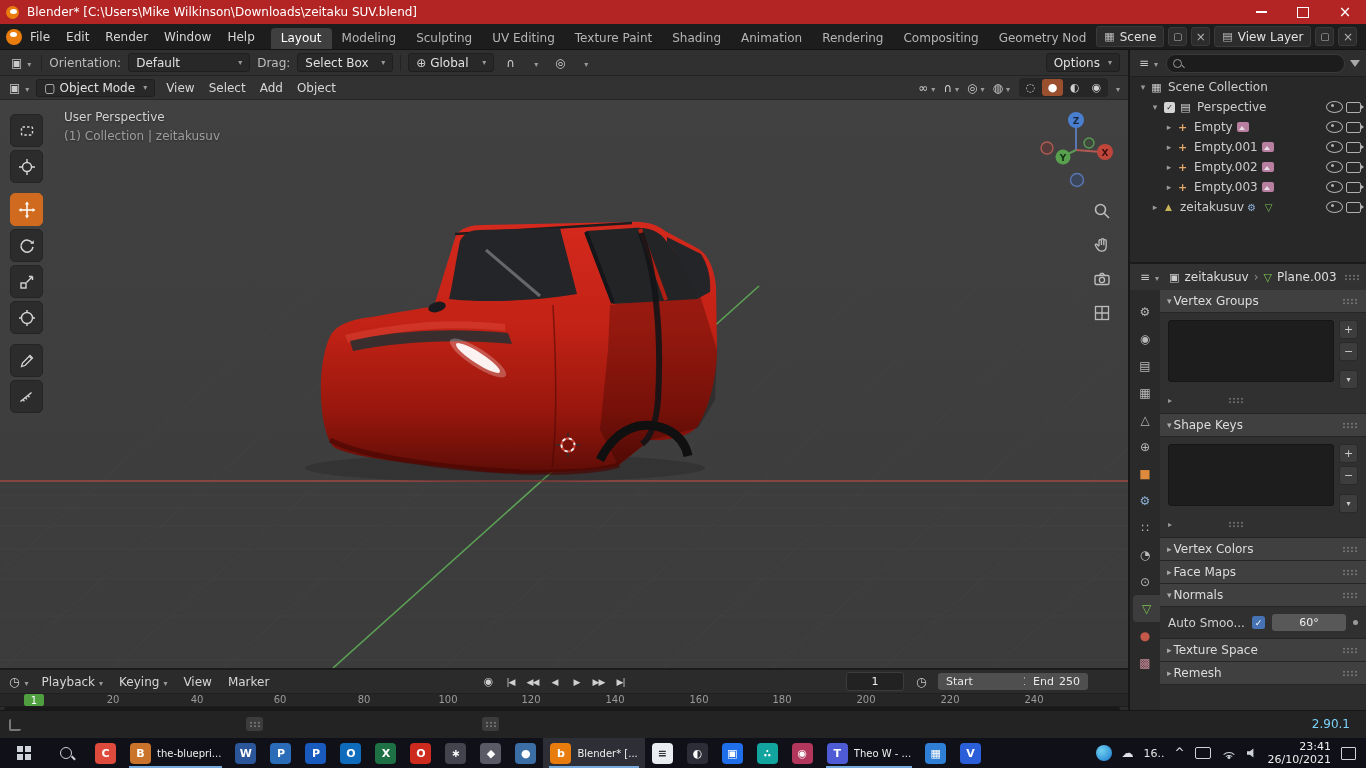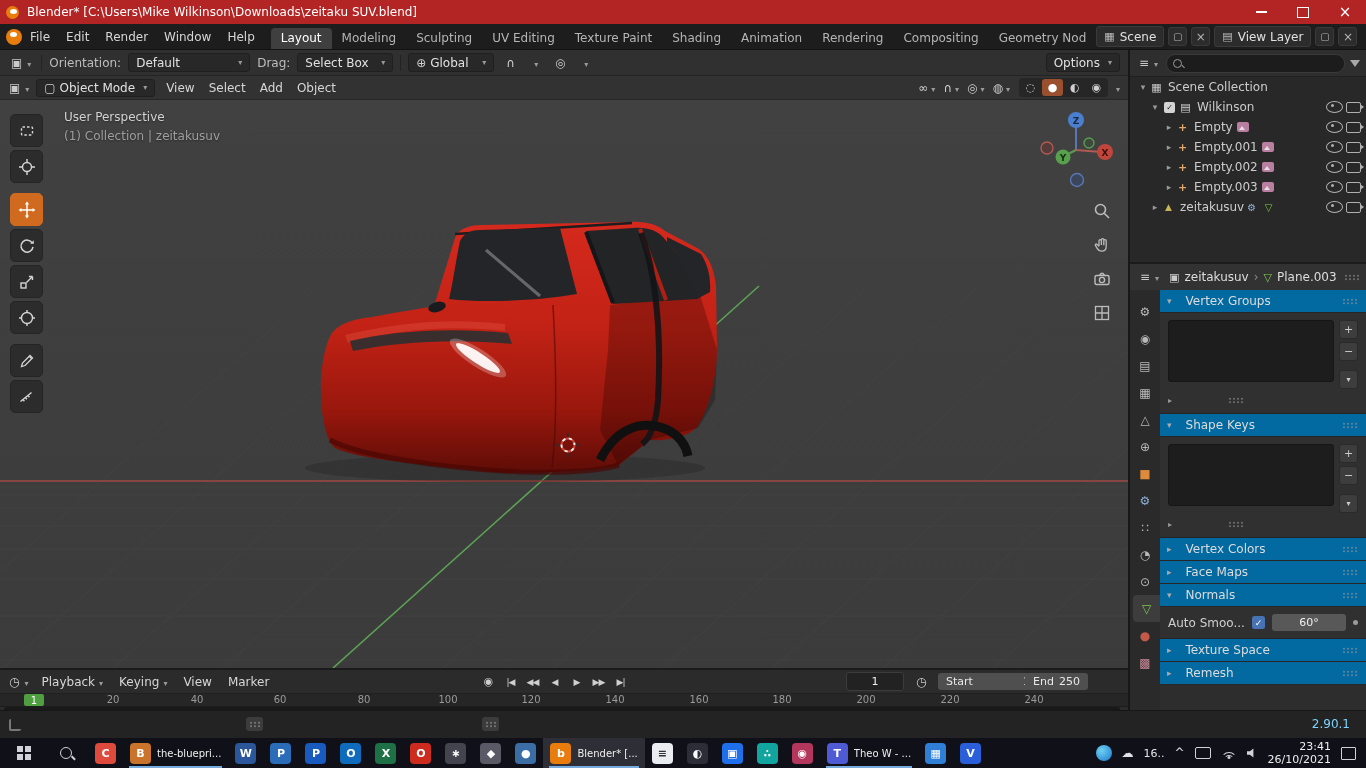--- a/index.html
+++ b/index.html
@@ -120,21 +120,21 @@
   .bc{display:flex;align-items:center;gap:5px;color:#dddddd;white-space:nowrap}
   .bci{color:#c9c9c9;font-size:11px}
   .bci.green{color:#7ec850}
   .bcarrow::after{content:"›";color:#8a8a8a}
   .ptabs{position:absolute;left:0;top:26px;width:30px;bottom:0;background:#2a2a2a;display:flex;
          flex-direction:column;padding-top:8px;box-sizing:border-box}
   .ptab{height:27px;display:grid;place-items:center;font-size:12px}
   .ptab.active{background:#3d3d3d;border-radius:4px 0 0 4px;margin-left:3px}
   .ptg{line-height:1}
   .pcontent{position:absolute;left:30px;top:26px;right:0;bottom:0;background:#2d2d2d;overflow:hidden}
-  .phead{height:22px;display:flex;align-items:center;gap:14px;padding:0 8px 0 7px;background:#0369a1;
+  .phead{height:22px;display:flex;align-items:center;gap:2px;padding:0 8px 0 7px;background:#404040;
          border-bottom:1px solid #262626;color:#dcdcdc}
   .phead::before{content:"▸";font-size:9px;color:#aaa}
   .phead.open::before{content:"▾"}
   .grip{margin-left:auto;width:16px;height:7px;opacity:.55;
         background-image:radial-gradient(#9a9a9a 0.8px,transparent 1px);background-size:4px 3.5px}
   .pbody{background:#303030;padding:7px 8px;border-bottom:1px solid #242424}
   .listrow{display:flex;gap:5px}
   .listbox{flex:1;height:60px;background:#1d1d1d;border:1px solid #161616;border-radius:3px}
   .btncol{display:flex;flex-direction:column;gap:3px}
   .sqbtn{width:17px;height:17px;background:#3d3d3d;border:1px solid #2a2a2a;border-radius:3px;
@@ -586,21 +586,21 @@
 
         </div>
 
         <div class="orow">
           <span class="oind" style="width: 14px;"></span>
           <span class="ocar">▾</span>
           <span class="o-chk"></span>
 
           <span class="oi oi-coll"></span>
 
-          <span class="olab">Wilkinson</span>
+          <span class="olab">Perspective</span>
 
           <span class="ofill"></span>
           <span class="o-eye"></span>
           <span class="o-cam"></span>
         </div>
 
         <div class="orow">
           <span class="oind" style="width: 28px;"></span>
           <span class="ocar">▸</span>
 

